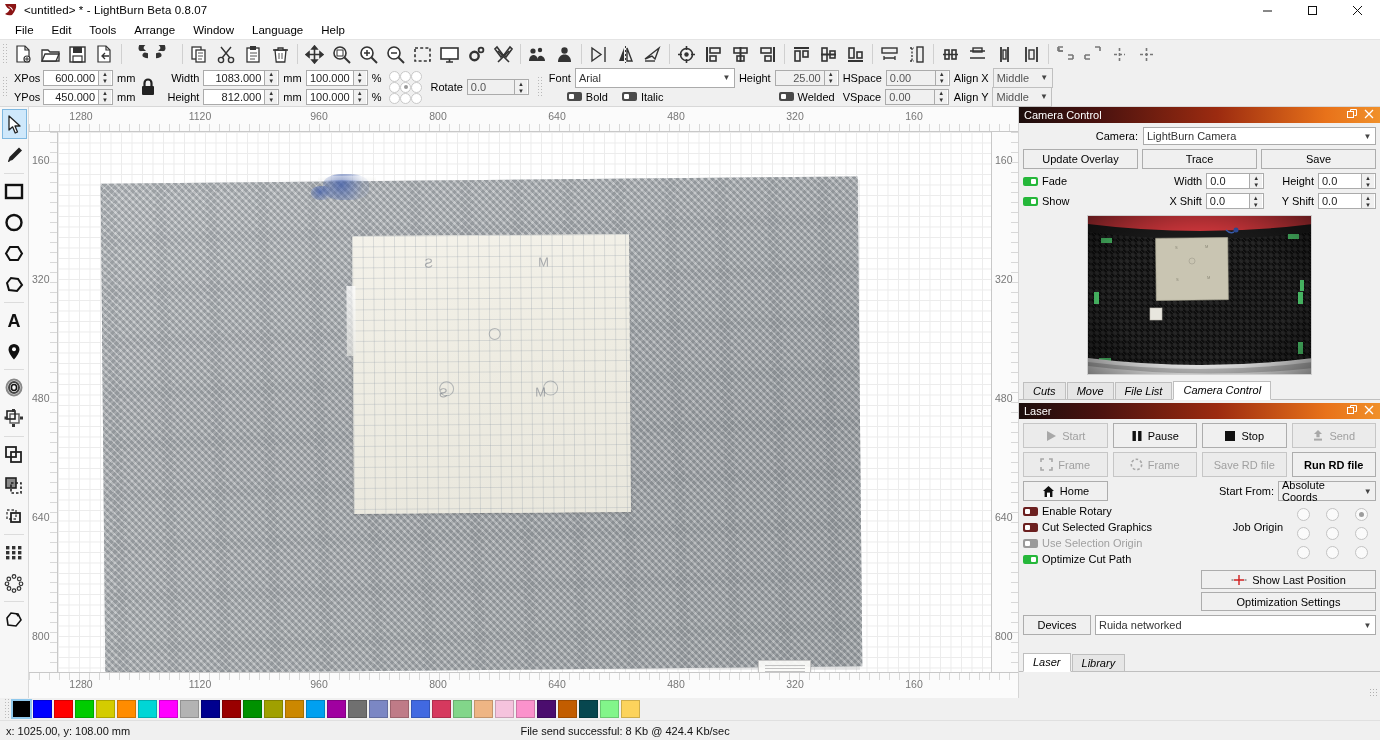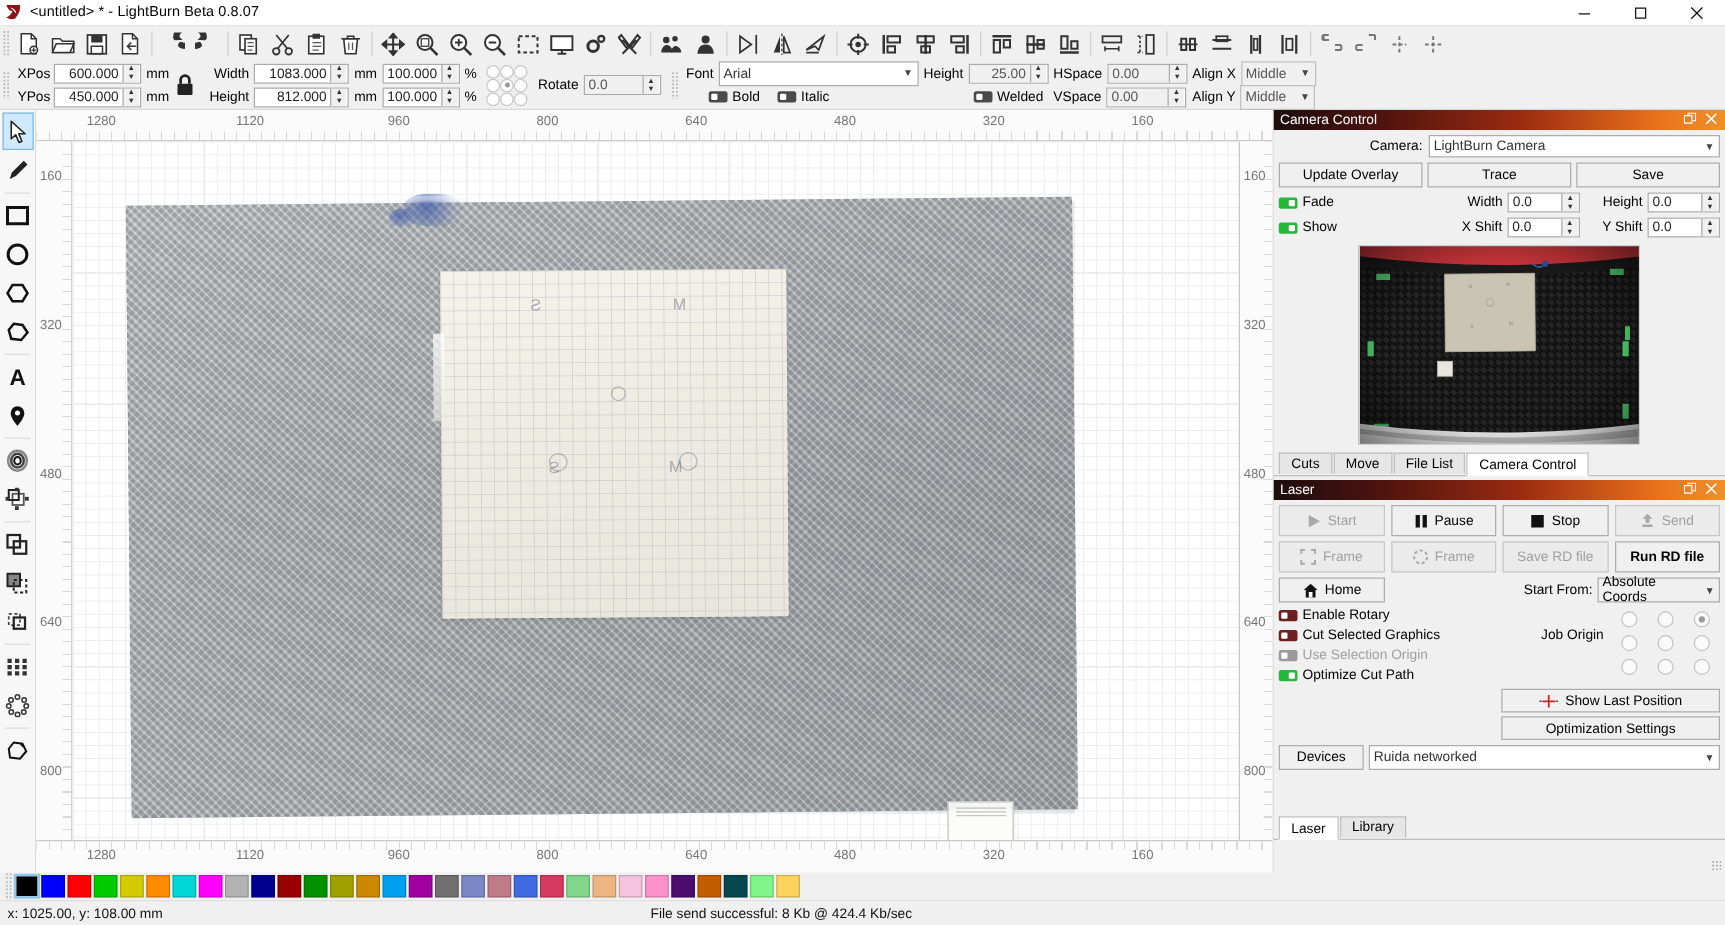--- a/index.html
+++ b/index.html
@@ -127,21 +127,21 @@
   
   .dock { width:362px; background:#f0f0f0; border-left:1px solid #d5d5d5; display:flex; flex-direction:column; }
   .panel-title { height:16px; background:linear-gradient(90deg,#1b0d0c 0%,#4a120f 22%,#9c2b10 55%,#e8721a 85%,#f0902a 100%);
                  display:flex; align-items:center; padding-left:5px; color:#fff; font-size:11px; }
   .panel-title .pt-btns { margin-left:auto; display:flex; gap:7px; padding-right:6px; color:#fff; font-size:10px; }
   .panel-body { background:#f0f0f0; padding:4px 4px 2px 4px; }
   .row { display:flex; align-items:center; margin-bottom:4px; }
   .btn { background:#f0f0f0; border:1px solid #adadad; height:20px; display:flex; align-items:center; justify-content:center; font-size:11px; color:#000; }
   .btn.dis { color:#a0a0a0; background:#ebebeb; border-color:#c6c6c6; }
   .cam-img { width:225px; height:160px; margin:6px auto 4px auto; position:relative; overflow:hidden; background:#111; border:1px solid #cfcfcf; }
-  .tabs { display:flex; height:19px; align-items:flex-start; padding-left:4px; border-bottom:1px solid #bfbfbf; background:#f0f0f0; }
+  .tabs { display:flex; height:19px; align-items:center; padding-left:4px; border-bottom:1px solid #bfbfbf; background:#f0f0f0;font-style:italic; }
   .tab { height:17px; padding:0 9px; display:flex; align-items:center; font-size:11px; background:#e6e6e6; border:1px solid #bfbfbf; border-bottom:none; margin-right:1px; color:#000; }
   .tab.active { background:#fff; height:19px; border-bottom:1px solid #fff; }
   .radio { width:13px; height:13px; border-radius:50%; border:1px solid #c3c3c3; background:#fafafa; }
   .radio.sel { position:relative; }
   .radio.sel::after { content:''; position:absolute; left:3px; top:3px; width:5px; height:5px; border-radius:50%; background:#9d9d9d; }
 
   
   .palette-bar { height:22px; background:#f0f0f0; display:flex; align-items:center; padding-left:2px; flex:0 0 22px; }
   .sw { width:19px; height:18px; margin-right:2px; border:1px solid rgba(0,0,0,.18); }
   .sw.sel { outline:2px solid #8fc8ec; outline-offset:-1px; border-color:#fff; }
@@ -173,20 +173,29 @@
       </div>
       <div class="win-btn close">
         <svg width="11" height="11" viewBox="0 0 11 11">
             <line x1="1" y1="1" x2="10" y2="10" stroke="#111" stroke-width="1"></line>
             <line x1="10" y1="1" x2="1" y2="10" stroke="#111" stroke-width="1"></line>
           </svg>
       </div>
     </div>
   </div>
 
+  <div class="menubar">
+    <div class="menu-item">File</div>
+    <div class="menu-item">Edit</div>
+    <div class="menu-item">Tools</div>
+    <div class="menu-item">Arrange</div>
+    <div class="menu-item">Window</div>
+    <div class="menu-item">Language</div>
+    <div class="menu-item">Help</div>
+  </div>
 
   <div class="toolbar-main">
     <div class="grip"></div>
 
     <div class="tb-btn">
         <svg width="19" height="19" viewBox="0 0 19 19">
           <path d="M3 1h8l4 4v12H3z" fill="#fff" stroke="#333" stroke-width="1.2"></path>
           <path d="M11 1v4h4" fill="none" stroke="#333" stroke-width="1.2"></path>
           <circle cx="13" cy="14" r="3" fill="#fff" stroke="#333" stroke-width="1.2"></circle>
           <path d="M13 12v4M11 14h4" stroke="#333" stroke-width="1"></path>

